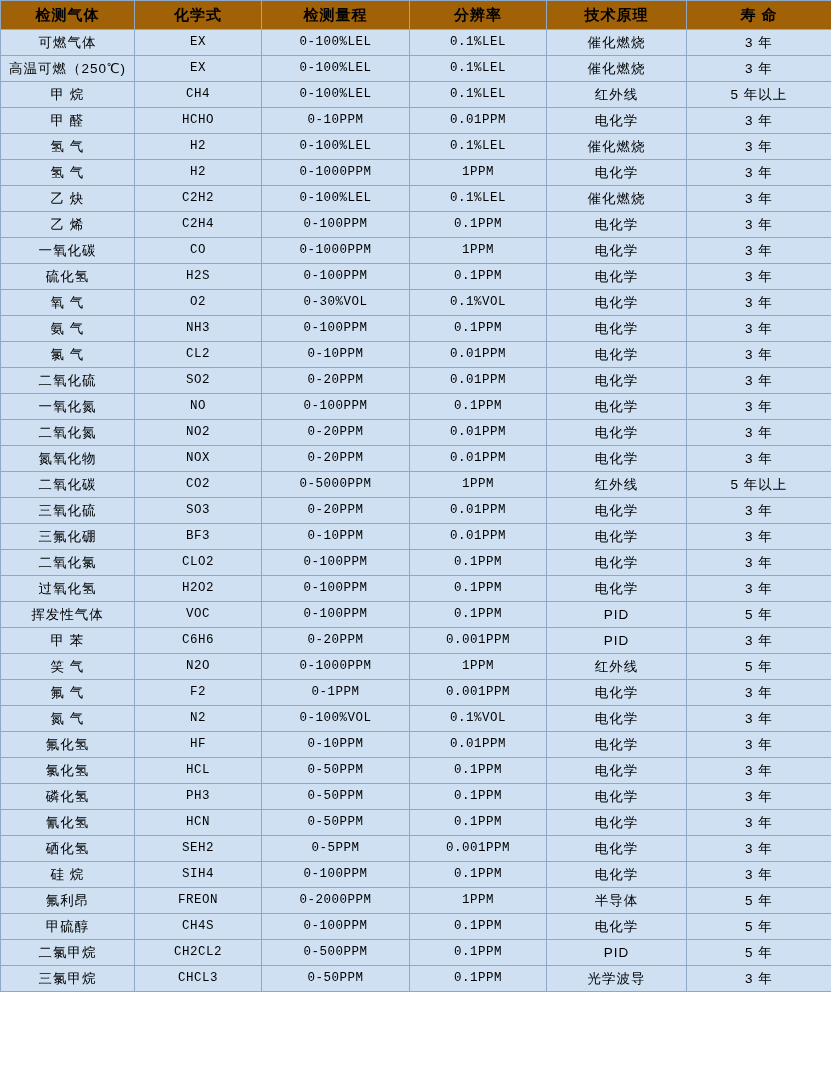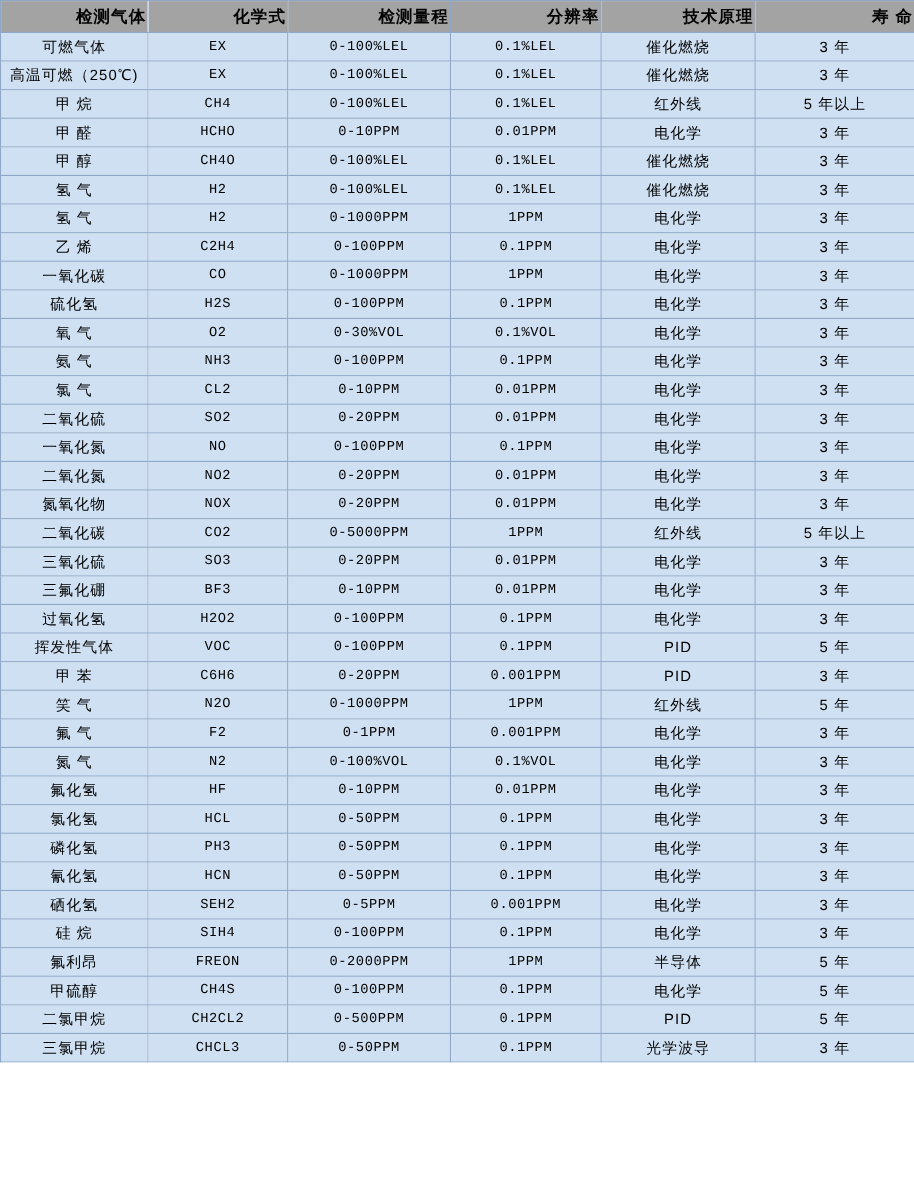--- a/index.html
+++ b/index.html
@@ -26,26 +26,25 @@
   #gas-table th,
   #gas-table td {
     border: 1px solid #8fa8c8;
     text-align: center;
     vertical-align: middle;
     color: #000000;
     white-space: nowrap;
     overflow: hidden;
   }
   #gas-table thead th {
-    background: #a3a3a3;
+    background: #a16207;
     height: 26px;
     font-size: 15px;
     font-weight: bold;
     letter-spacing: 1px;
-    text-align: right;
   }
   #gas-table tbody td {
     background: #cfe0f2;
     height: 23px;
     font-size: 13px;
     line-height: 23px;
   }
   #gas-table tbody td.name {
     font-size: 13.5px;
     letter-spacing: 1px;
@@ -113,41 +112,41 @@
       </tr>
       <tr>
         <td class="name">甲 醛</td>
         <td class="formula">HCHO</td>
         <td class="range">0-10PPM</td>
         <td class="res">0.01PPM</td>
         <td class="tech">电化学</td>
         <td class="life">3 年</td>
       </tr>
       <tr>
-        <td class="name">甲 醇</td>
-        <td class="formula">CH4O</td>
-        <td class="range">0-100%LEL</td>
-        <td class="res">0.1%LEL</td>
-        <td class="tech">催化燃烧</td>
-        <td class="life">3 年</td>
-      </tr>
-      <tr>
         <td class="name">氢 气</td>
         <td class="formula">H2</td>
         <td class="range">0-100%LEL</td>
         <td class="res">0.1%LEL</td>
         <td class="tech">催化燃烧</td>
         <td class="life">3 年</td>
       </tr>
       <tr>
         <td class="name">氢 气</td>
         <td class="formula">H2</td>
         <td class="range">0-1000PPM</td>
         <td class="res">1PPM</td>
         <td class="tech">电化学</td>
+        <td class="life">3 年</td>
+      </tr>
+      <tr>
+        <td class="name">乙 炔</td>
+        <td class="formula">C2H2</td>
+        <td class="range">0-100%LEL</td>
+        <td class="res">0.1%LEL</td>
+        <td class="tech">催化燃烧</td>
         <td class="life">3 年</td>
       </tr>
       <tr>
         <td class="name">乙 烯</td>
         <td class="formula">C2H4</td>
         <td class="range">0-100PPM</td>
         <td class="res">0.1PPM</td>
         <td class="tech">电化学</td>
         <td class="life">3 年</td>
       </tr>
@@ -241,20 +240,28 @@
       </tr>
       <tr>
         <td class="name">三氟化硼</td>
         <td class="formula">BF3</td>
         <td class="range">0-10PPM</td>
         <td class="res">0.01PPM</td>
         <td class="tech">电化学</td>
         <td class="life">3 年</td>
       </tr>
       <tr>
+        <td class="name">二氧化氯</td>
+        <td class="formula">CLO2</td>
+        <td class="range">0-100PPM</td>
+        <td class="res">0.1PPM</td>
+        <td class="tech">电化学</td>
+        <td class="life">3 年</td>
+      </tr>
+      <tr>
         <td class="name">过氧化氢</td>
         <td class="formula">H2O2</td>
         <td class="range">0-100PPM</td>
         <td class="res">0.1PPM</td>
         <td class="tech">电化学</td>
         <td class="life">3 年</td>
       </tr>
       <tr>
         <td class="name">挥发性气体</td>
         <td class="formula">VOC</td>

